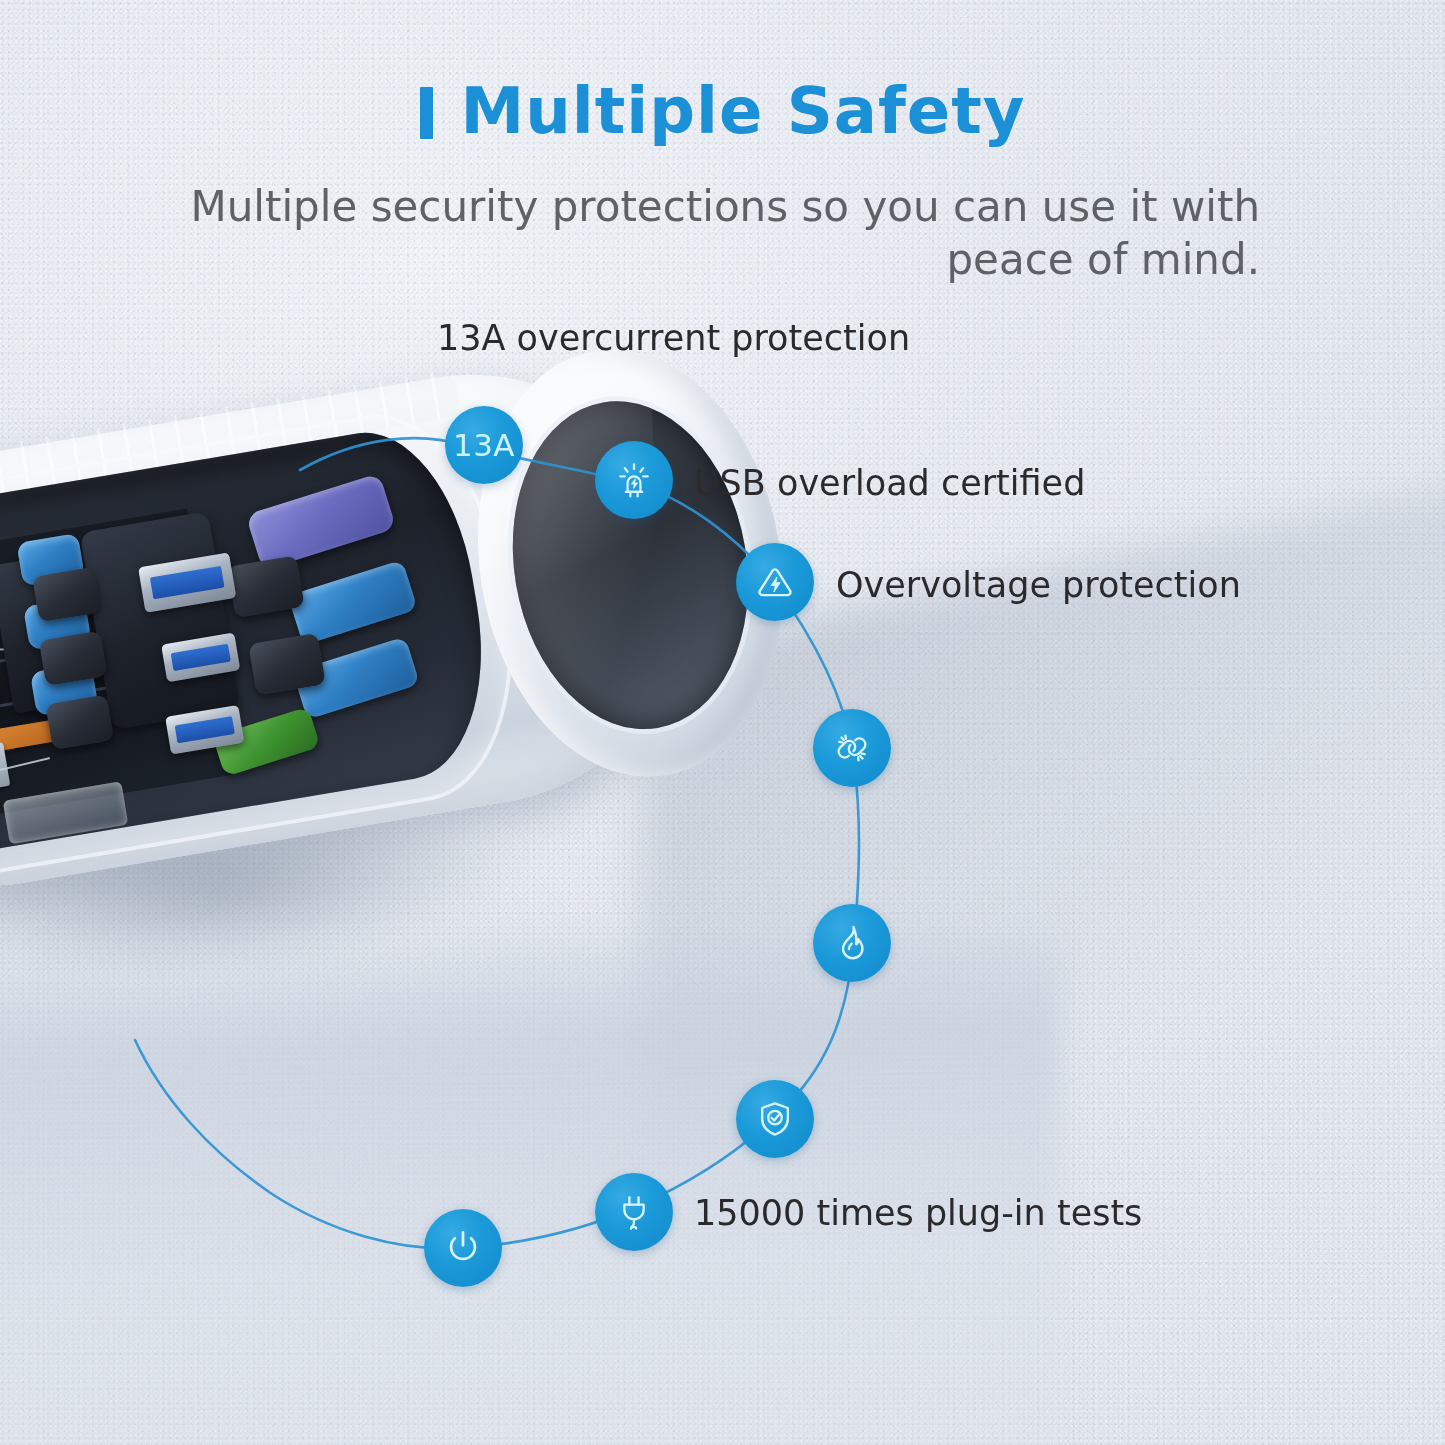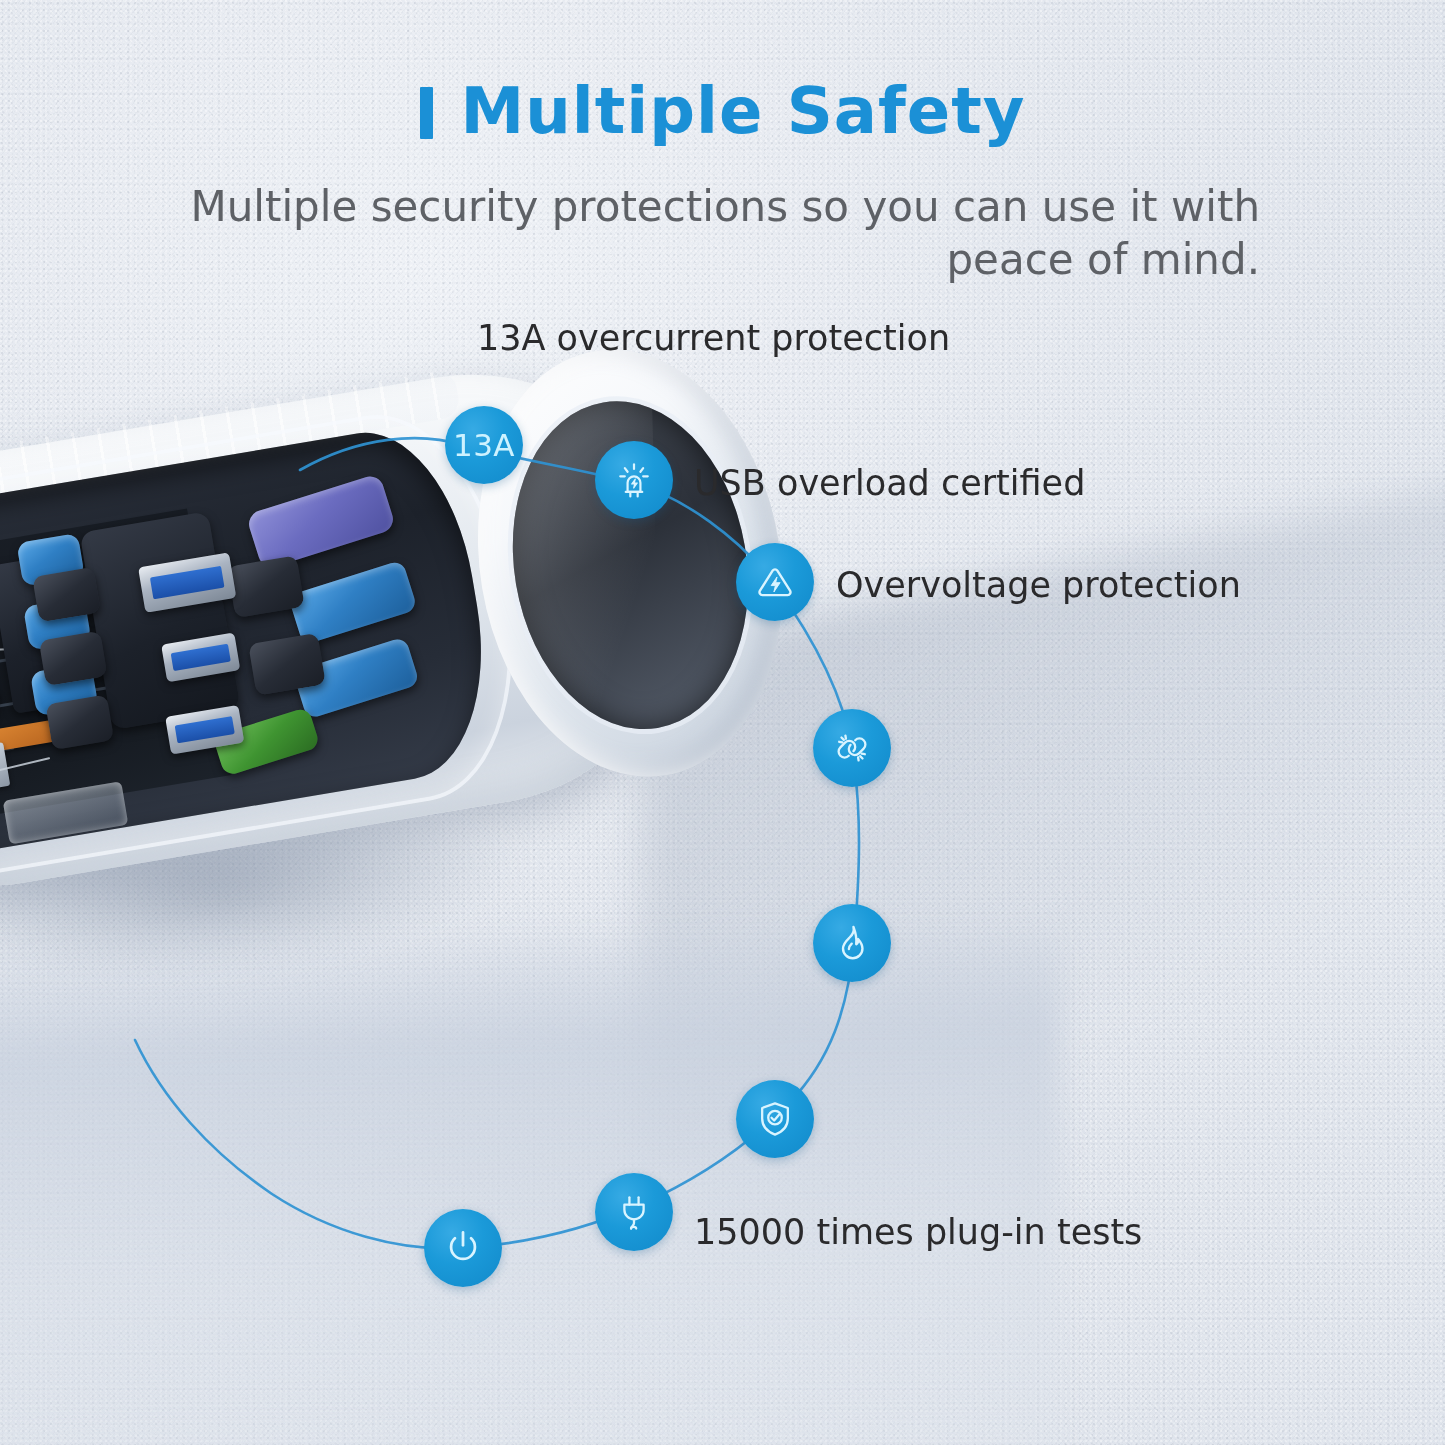--- a/index.html
+++ b/index.html
@@ -254,21 +254,21 @@
              C 848 1010, 830 1060, 790 1102
              C 748 1146, 700 1178, 640 1205
              C 580 1232, 520 1244, 463 1248
              C 400 1252, 330 1232, 272 1194
              C 210 1152, 162 1098, 135 1040" fill="none" stroke="#2f93d2" stroke-width="2.6" stroke-linecap="round" opacity="0.92"></path>
   </svg>
 
   <div class="node" style="left:445px;top:406px;width:78px;height:78px;">
     <span class="amp">13A</span>
   </div>
-  <div class="label" style="left:437px;top:358px;transform:translateY(-100%);margin-left:40px;">13A overcurrent protection</div>
+  <div class="label" style="left:437px;top:358px;transform:translateY(-100%);">13A overcurrent protection</div>
 
   <div class="node" style="left:595px;top:441px;width:78px;height:78px;">
     <svg width="44" height="44" viewBox="0 0 48 48" fill="none" stroke="#d9f4ff" stroke-width="2.4" stroke-linecap="round" stroke-linejoin="round">
       <path d="M24 7 v5"></path>
         <path d="M14 11 l3 4"></path>
         <path d="M34 11 l-3 4"></path>
       <path d="M9 20 h5"></path>
         <path d="M39 20 h-5"></path>
       <path d="M17 37 v-10 a7 7 0 0 1 14 0 v10 z"></path>
       <path d="M15 37 h18"></path>
@@ -319,21 +319,21 @@
 
   <div class="node" style="left:595px;top:1173px;width:78px;height:78px;">
     <svg width="44" height="44" viewBox="0 0 48 48" fill="none" stroke="#d9f4ff" stroke-width="2.5" stroke-linecap="round" stroke-linejoin="round">
       <path d="M19 8 v8"></path>
         <path d="M29 8 v8"></path>
       <path d="M13.5 16 h21 v5.5 a10.5 10.5 0 0 1 -21 0 z"></path>
       <path d="M24 32 v4 c0 3 -3.2 3.4 -3.2 6.1"></path>
       <path d="M20.8 42.1 c0 -2.6 5.6 -2.6 5.6 0"></path>
     </svg>
   </div>
-  <div class="label" style="left:694px;top:1193px;margin-top:19px;">15000 times plug-in tests</div>
+  <div class="label" style="left:694px;top:1193px;">15000 times plug-in tests</div>
 
   <div class="node" style="left:424px;top:1209px;width:78px;height:78px;">
     <svg width="44" height="44" viewBox="0 0 48 48" fill="none" stroke="#d9f4ff" stroke-width="3" stroke-linecap="round" stroke-linejoin="round">
       <path d="M24 7 v14"></path>
       <path d="M15.2 13.4 a13 13 0 1 0 17.6 0"></path>
     </svg>
   </div>
 
 </div>
 

